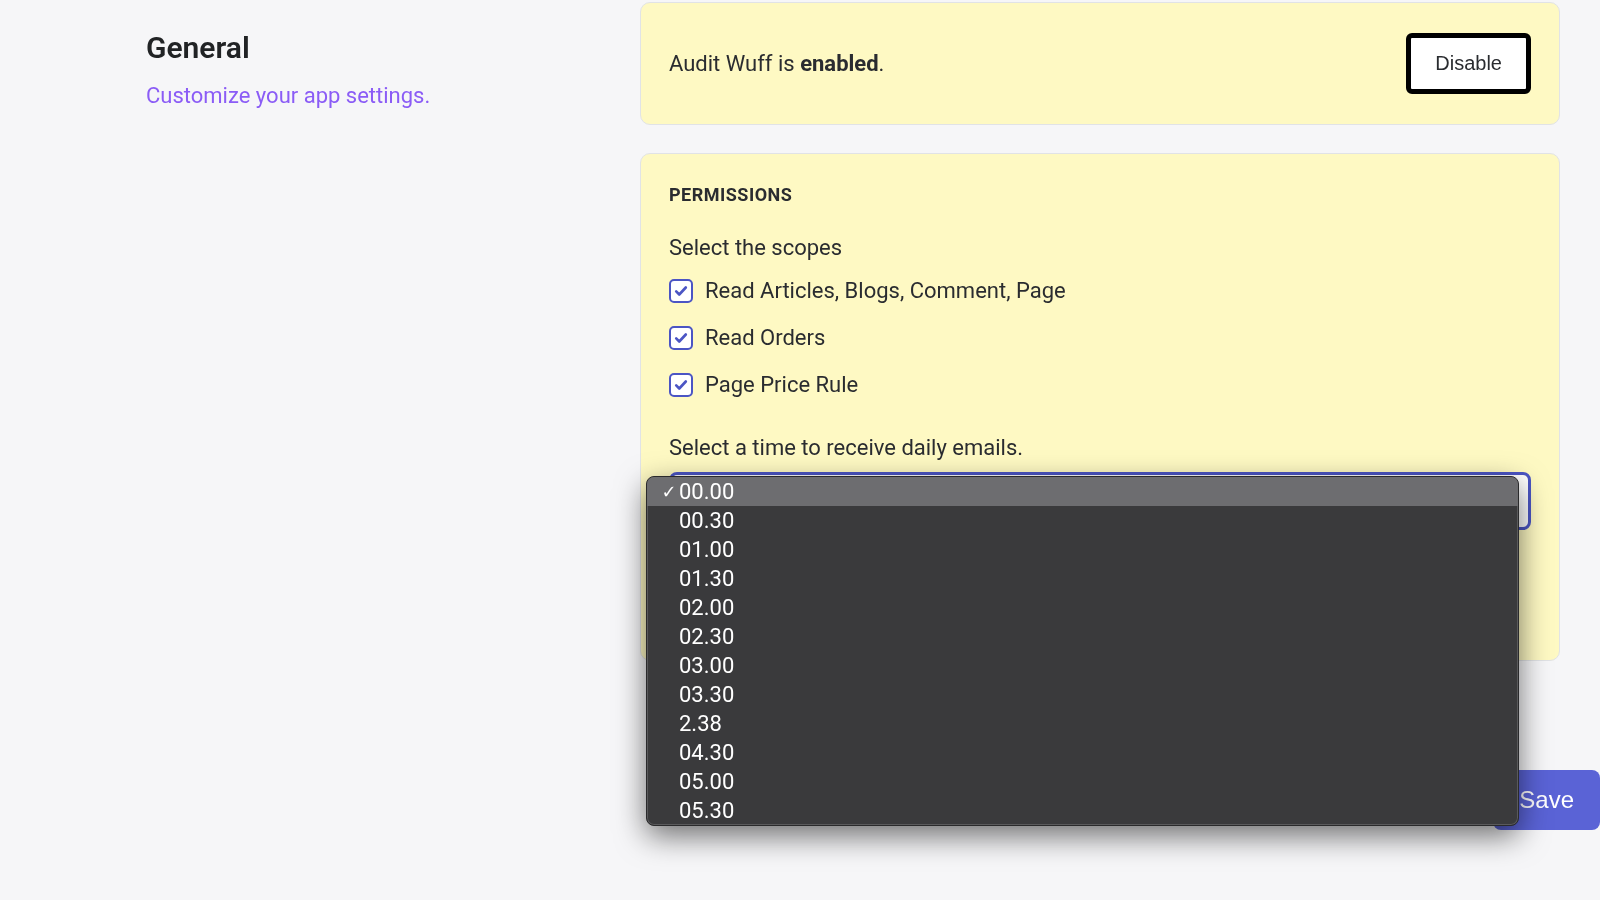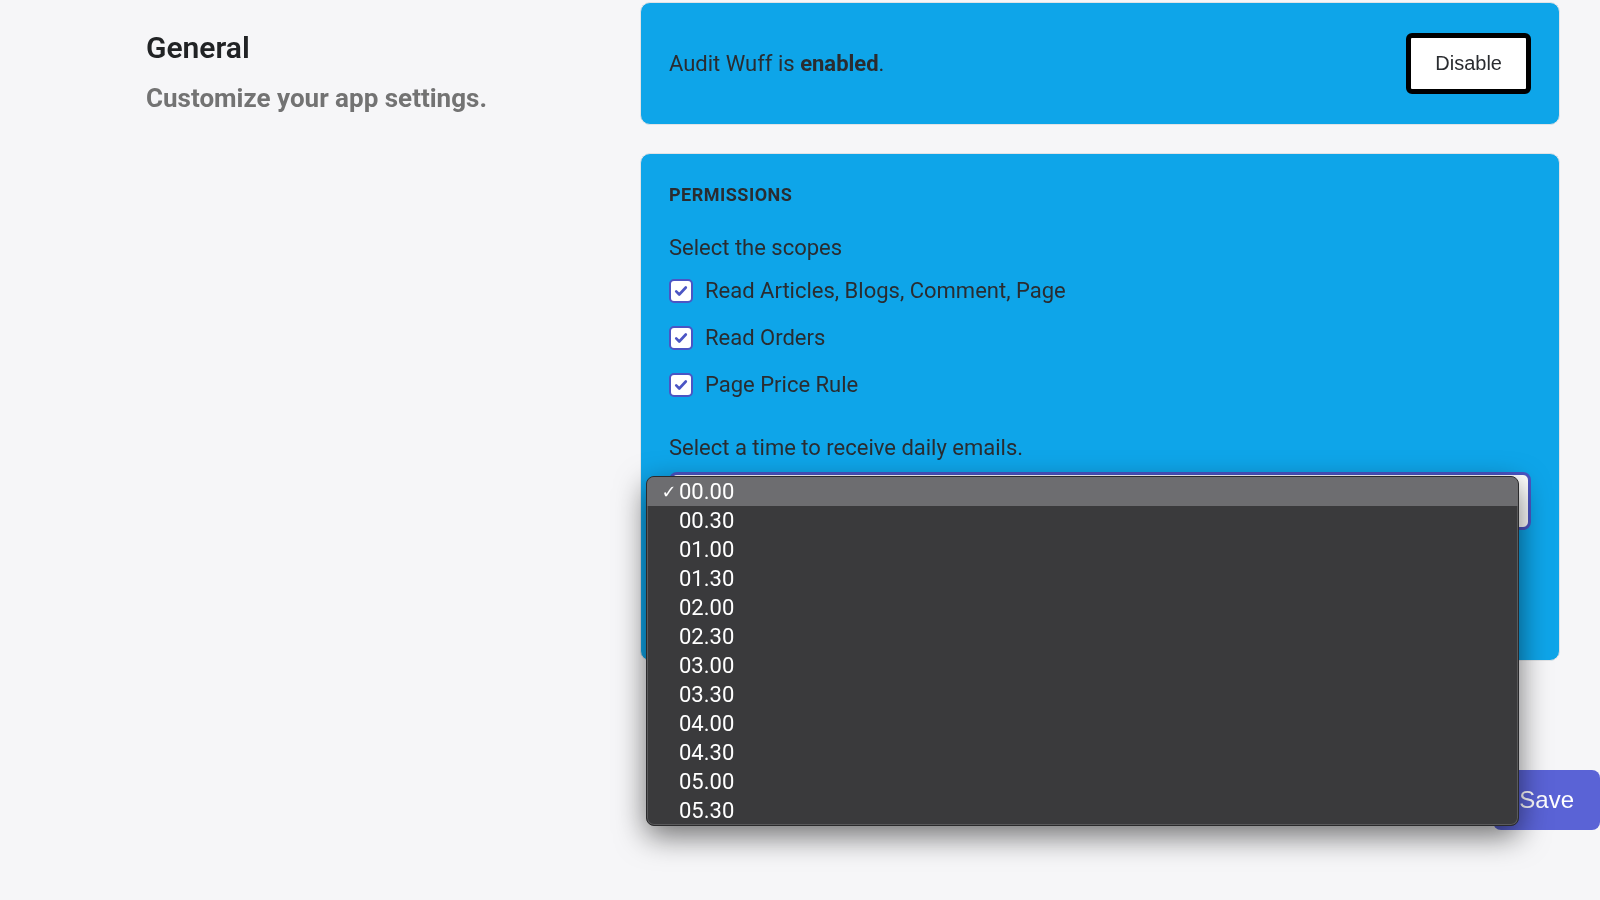--- a/index.html
+++ b/index.html
@@ -17,30 +17,30 @@
     width: 640px;
     padding: 30px 0 0 146px;
   }
   .left-col h1 {
     font-size: 30px;
     font-weight: 600;
     color: #212325;
     margin-bottom: 18px;
   }
   .left-col .subtitle {
-    font-size: 26px;
-    color: #737373;
-    font-weight: 700;
+    font-size: 22px;
+    color: #8b5cf6;
+    font-weight: 400;
   }
   .right-col {
     width: 920px;
     padding-top: 2px;
   }
   .card {
-    background: #0ea5e9;
+    background: #fef9c3;
     border: 1px solid #e1e3e6;
     border-radius: 10px;
     margin-bottom: 28px;
     position: relative;
   }
   .status-card {
     display: flex;
     align-items: center;
     justify-content: space-between;
     padding: 30px 28px;
@@ -247,21 +247,21 @@
             <div class="dropdown-item">
               <span class="tick"></span>
               <span class="opt-text">03.00</span>
             </div>
             <div class="dropdown-item">
               <span class="tick"></span>
               <span class="opt-text">03.30</span>
             </div>
             <div class="dropdown-item">
               <span class="tick"></span>
-              <span class="opt-text">04.00</span>
+              <span class="opt-text">2.38</span>
             </div>
             <div class="dropdown-item">
               <span class="tick"></span>
               <span class="opt-text">04.30</span>
             </div>
             <div class="dropdown-item">
               <span class="tick"></span>
               <span class="opt-text">05.00</span>
             </div>
             <div class="dropdown-item">

